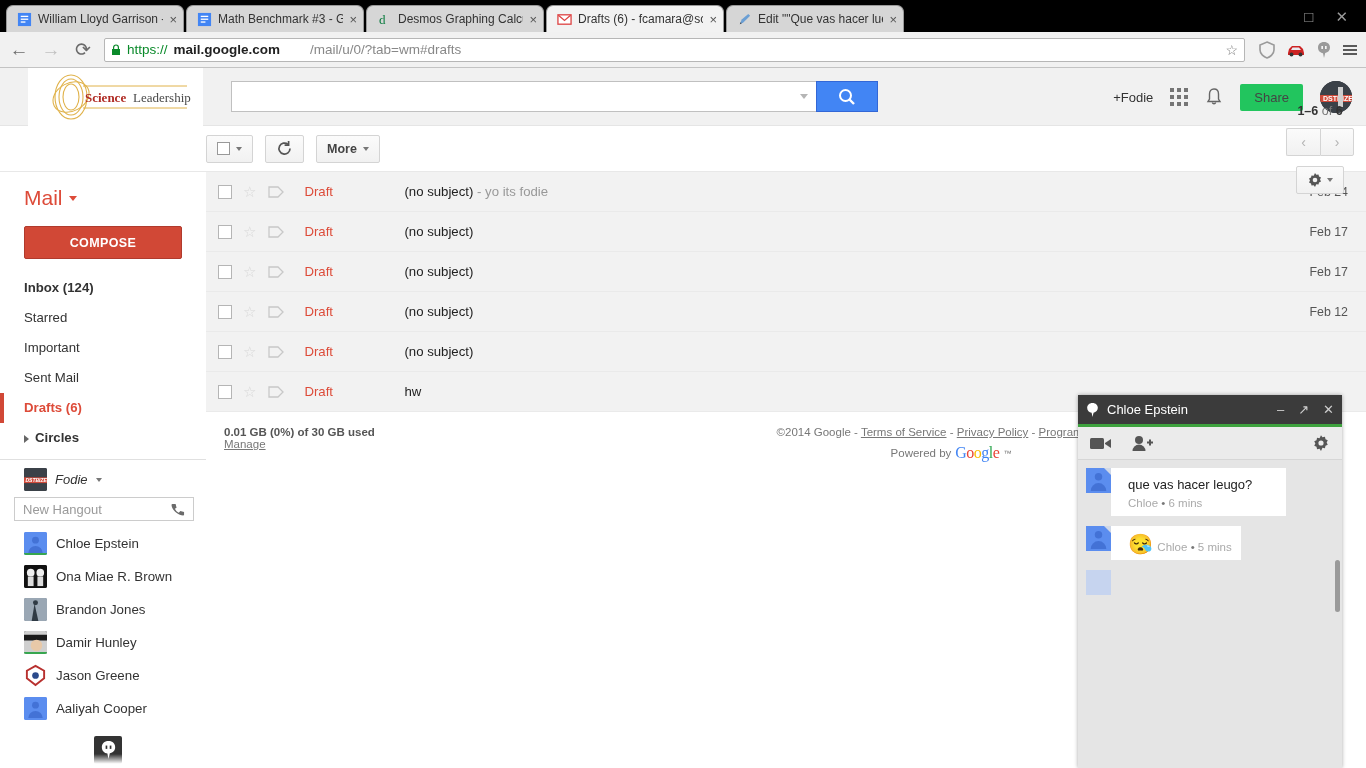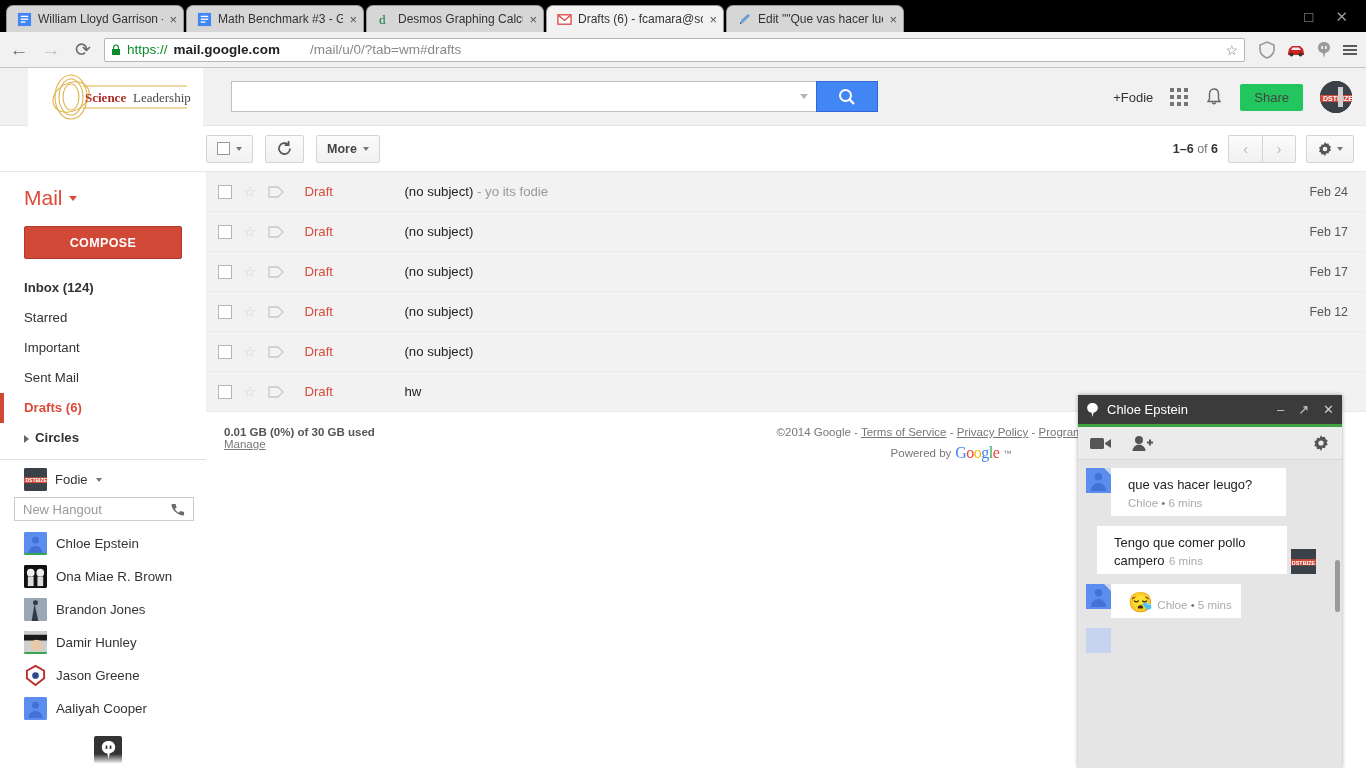--- a/index.html
+++ b/index.html
@@ -98,21 +98,21 @@
   }
   .tb-btn {
     height: 28px; border: 1px solid #d4d4d4; border-radius: 2px;
     background: linear-gradient(#fbfbfb,#f1f1f1);
     display: flex; align-items: center; gap: 6px; padding: 0 10px;
     font-size: 12.5px; color: #444; font-weight: bold; margin-right: 12px;
   }
   .cb-sq { width: 13px; height: 13px; border: 1px solid #999; background: #fff; display:block; }
   .caret-sm { width:0;height:0;border-left:3.5px solid transparent;border-right:3.5px solid transparent;border-top:4.5px solid #777; }
   .tb-right {
-    position: absolute; right: 12px; display: flex; align-items: center; gap: 10px;
+    position: absolute; right: 12px; display: flex; align-items: center; gap: 10px; flex-direction: column;
   }
   .pager { font-size: 12.5px; color: #777; }
   .pager b { color: #333; }
   .arrow-btn {
     width: 34px; height: 28px; border: 1px solid #d4d4d4;
     background: linear-gradient(#fbfbfb,#f1f1f1);
     display: flex; align-items: center; justify-content: center;
     font-size: 14px; color: #b3b3b3;
   }
   .arrow-grp { display: flex; }
@@ -144,21 +144,21 @@
   }
   .nav-item.bold { font-weight: bold; }
   .nav-item.active { color: #dd4b39; font-weight: bold; background: #fff; }
   .nav-item.active::before {
     content: ""; position: absolute; left: 0; top: 0; bottom: 0;
     width: 4px; background: #d14836;
   }
   .nav-item .tri { display:inline-block;width:0;height:0;border-top:4px solid transparent;border-bottom:4px solid transparent;border-left:5px solid #666;margin-right:6px;vertical-align:middle; }
 
   .hangouts { margin-top: 6px; border-top: 1px solid #e0e0e0; padding-top: 4px; }
-  .hg-me { display: flex; align-items: center; gap: 8px; padding: 4px 0 6px 24px; font-size: 13px; color: #333; }
+  .hg-me { display: flex; align-items: center; gap: 8px; padding: 4px 0 6px 24px; font-size: 13px; color: #333; font-style: italic; }
   .hg-me .av { width: 23px; height: 23px; border-radius: 2px; overflow: hidden; background:#2c3137; }
   .hg-search {
     margin: 0 12px 6px 14px; height: 24px; border: 1px solid #ccc; background: #fff;
     display: flex; align-items: center; padding: 0 8px;
     font-size: 13px; color: #9a9a9a;
   }
   .hg-search span { flex: 1; }
   .contact {
     display: flex; align-items: center; gap: 9px; padding: 5px 0 5px 24px;
     font-size: 13.3px; color: #333;
@@ -641,31 +641,20 @@
               <rect width="24" height="24" fill="#5b8def"></rect>
               <circle cx="12" cy="8.5" r="3.6" fill="#4372d6"></circle>
               <path d="M4.5 22 a7.5 7.5 0 0 1 15 0 Z" fill="#4372d6"></path>
             </svg></span>
         <span class="bubble">
           <span class="txt">que vas hacer leugo?</span>
           <span class="meta"><span>Chloe</span> <span class="dot">•</span> <span>6 mins</span></span>
         </span>
       </div>
 
-      <div class="msg out">
-        <span class="bubble">
-          <span class="txt">Tengo que comer pollo campero</span>
-          <span class="meta"><span>6 mins</span></span>
-        </span>
-        <span class="oav"><svg width="25" height="25" viewBox="0 0 32 32">
-              <rect width="32" height="32" fill="#3b4148"></rect>
-              <rect y="13" width="32" height="8" fill="#d04a3a"></rect>
-              <text x="1" y="20" font-family="Liberation Sans, sans-serif" font-size="7" font-weight="bold" fill="#fff">DSTBIZE</text>
-            </svg></span>
-      </div>
 
       <div class="msg">
         <span class="pav"><svg width="25" height="25" viewBox="0 0 24 24">
               <rect width="24" height="24" fill="#5b8def"></rect>
               <circle cx="12" cy="8.5" r="3.6" fill="#4372d6"></circle>
               <path d="M4.5 22 a7.5 7.5 0 0 1 15 0 Z" fill="#4372d6"></path>
             </svg></span>
         <span class="bubble">
           <span class="emoji">😪</span>
           <span class="meta"><span>Chloe</span> <span class="dot">•</span> <span>5 mins</span></span>

